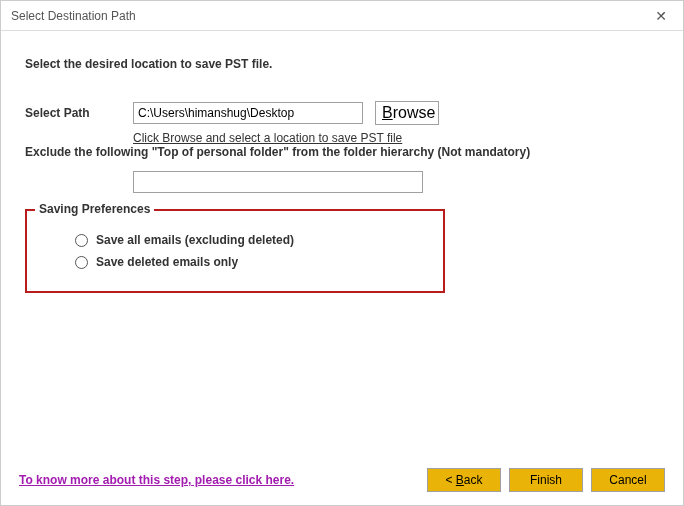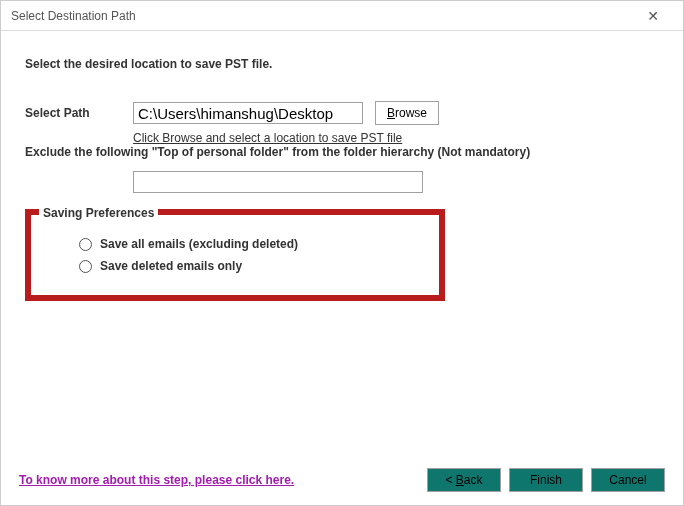--- a/index.html
+++ b/index.html
@@ -16,21 +16,21 @@
     width: 684px; height: 506px;
     border: 1px solid #ccc;
     background: #fff;
     display: flex;
     flex-direction: column;
   }
   .titlebar {
     height: 30px;
     display: flex;
     align-items: center;
-    padding: 0 16px 0 10px;
+    padding: 0 8px 0 10px;
     border-bottom: 1px solid #ddd;
     color: #555;
   }
   .titlebar .title { flex: 1; }
   .titlebar .close {
     width: 28px; height: 20px;
     display: flex; align-items: center; justify-content: center;
     color: #555;
     cursor: pointer;
     font-size: 14px;
@@ -42,44 +42,44 @@
   }
   .instr { font-weight: bold; margin: 6px 0 30px 0; }
   .row { display: flex; align-items: center; margin-bottom: 6px; }
   .lbl-path { width: 108px; font-weight: bold; }
   .path-input {
     flex: 0 0 230px;
     height: 22px;
     border: 1px solid #a0a0a0;
     padding: 2px 4px;
     font-family: inherit;
-    font-size: 15px;
+    font-size: 12px;
   }
   .browse-btn {
     margin-left: 12px;
     width: 64px; height: 24px;
     border: 1px solid #a0a0a0;
     background: #fff;
     cursor: pointer;
     font-family: inherit;
-    font-size: 12px;
+    font-size: 16px;
   }
   .browse-btn .u { text-decoration: underline; }
   .hint { margin-left: 108px; margin-top: 2px; margin-bottom: 0; text-decoration: underline; }
   .excl-lbl { font-weight: bold; margin-bottom: 12px; }
   .excl-input-wrap { margin-left: 108px; margin-bottom: 16px; }
   .excl-input {
     width: 290px; height: 22px;
     border: 1px solid #a0a0a0;
     padding: 2px 4px;
     font-family: inherit; font-size: 12px;
   }
   .groupbox {
     position: relative;
-    border: 6px solid #b91c1c;
+    border: 2px solid #b91c1c;
     padding: 18px 18px 14px 18px;
     width: 420px;
   }
   .groupbox .legend {
     position: absolute;
     top: -9px; left: 8px;
     background: #fff;
     padding: 0 4px;
     font-weight: bold;
   }
@@ -109,21 +109,21 @@
   .more-link {
     color: #a21caf;
     text-decoration: underline;
     font-weight: bold;
     cursor: pointer;
   }
   .footer .spacer { flex: 1; }
   .fbtn {
     width: 74px; height: 24px;
     border: 1px solid #a0a0a0;
-    background: #0f766e;
+    background: #eab308;
     margin-left: 8px;
     font-family: inherit; font-size: 12px;
     cursor: pointer;
   }
   .fbtn .u { text-decoration: underline; }
 </style>
 </head>
 <body>
 
 <div class="window">

